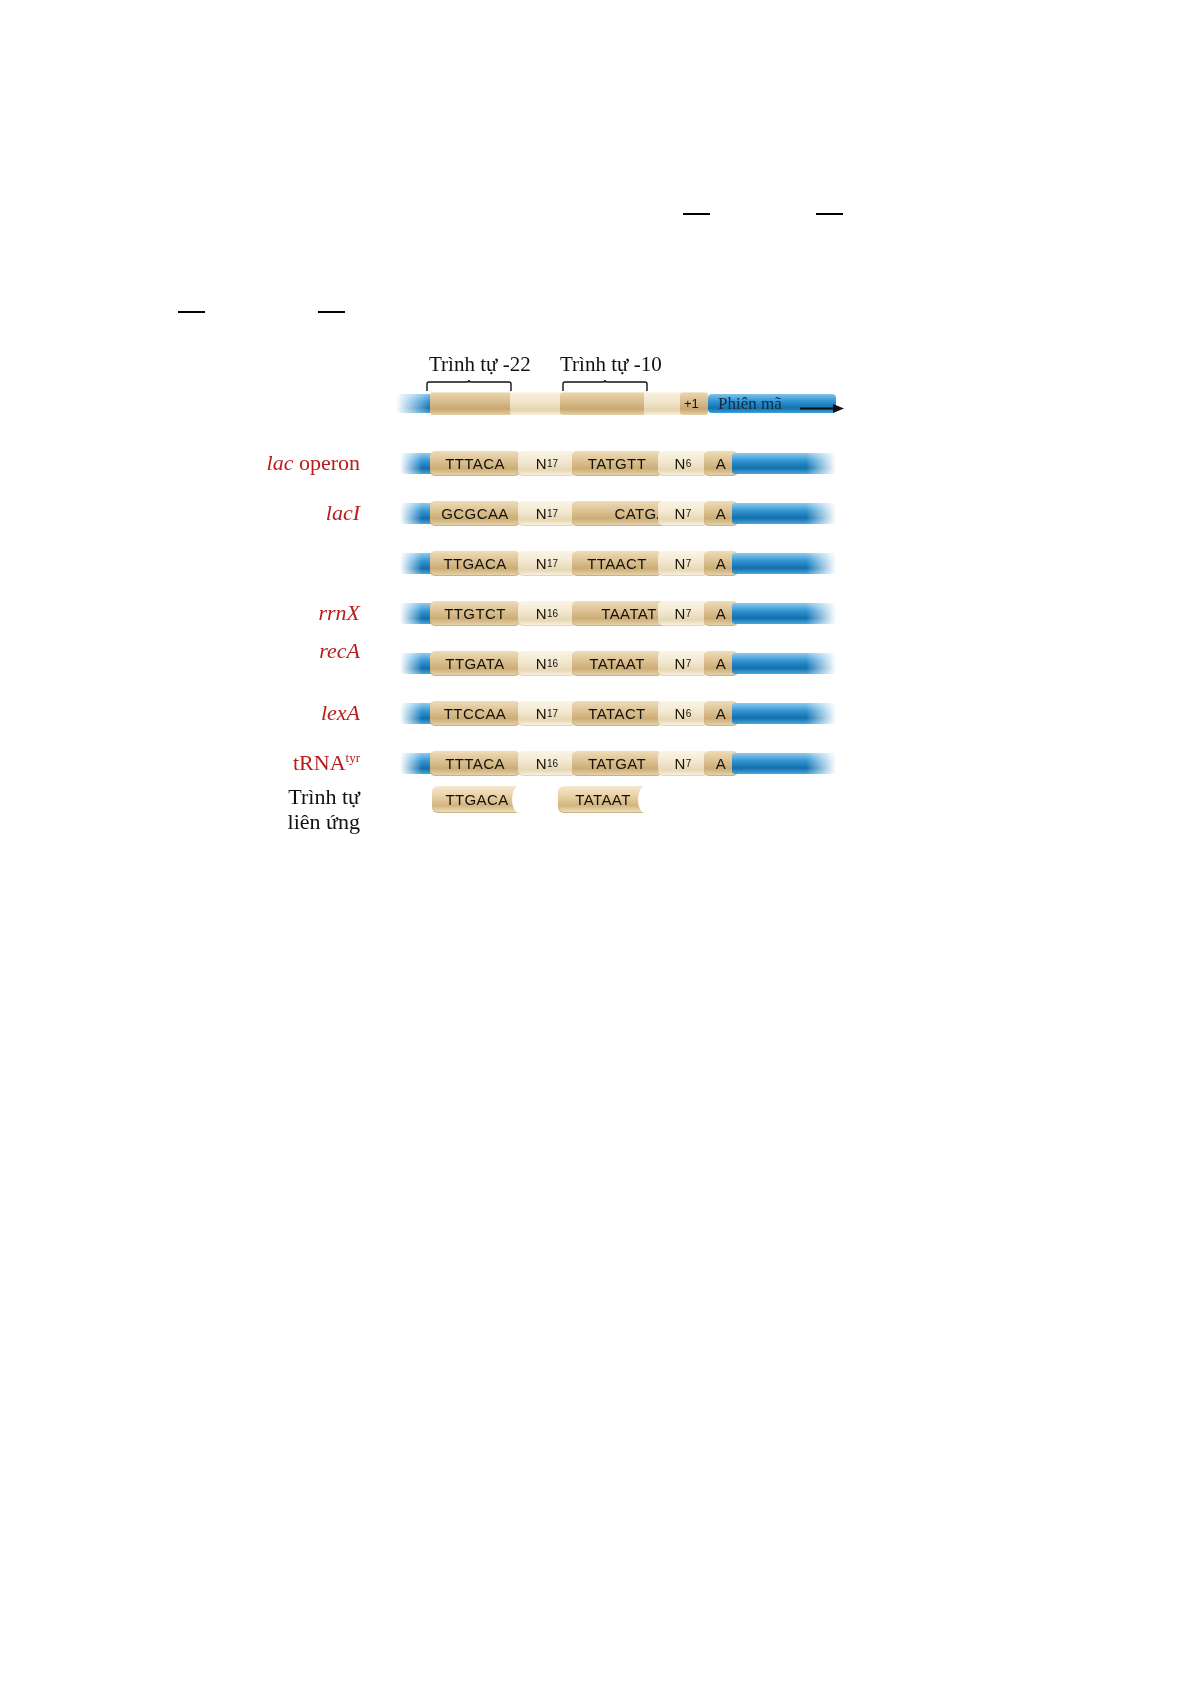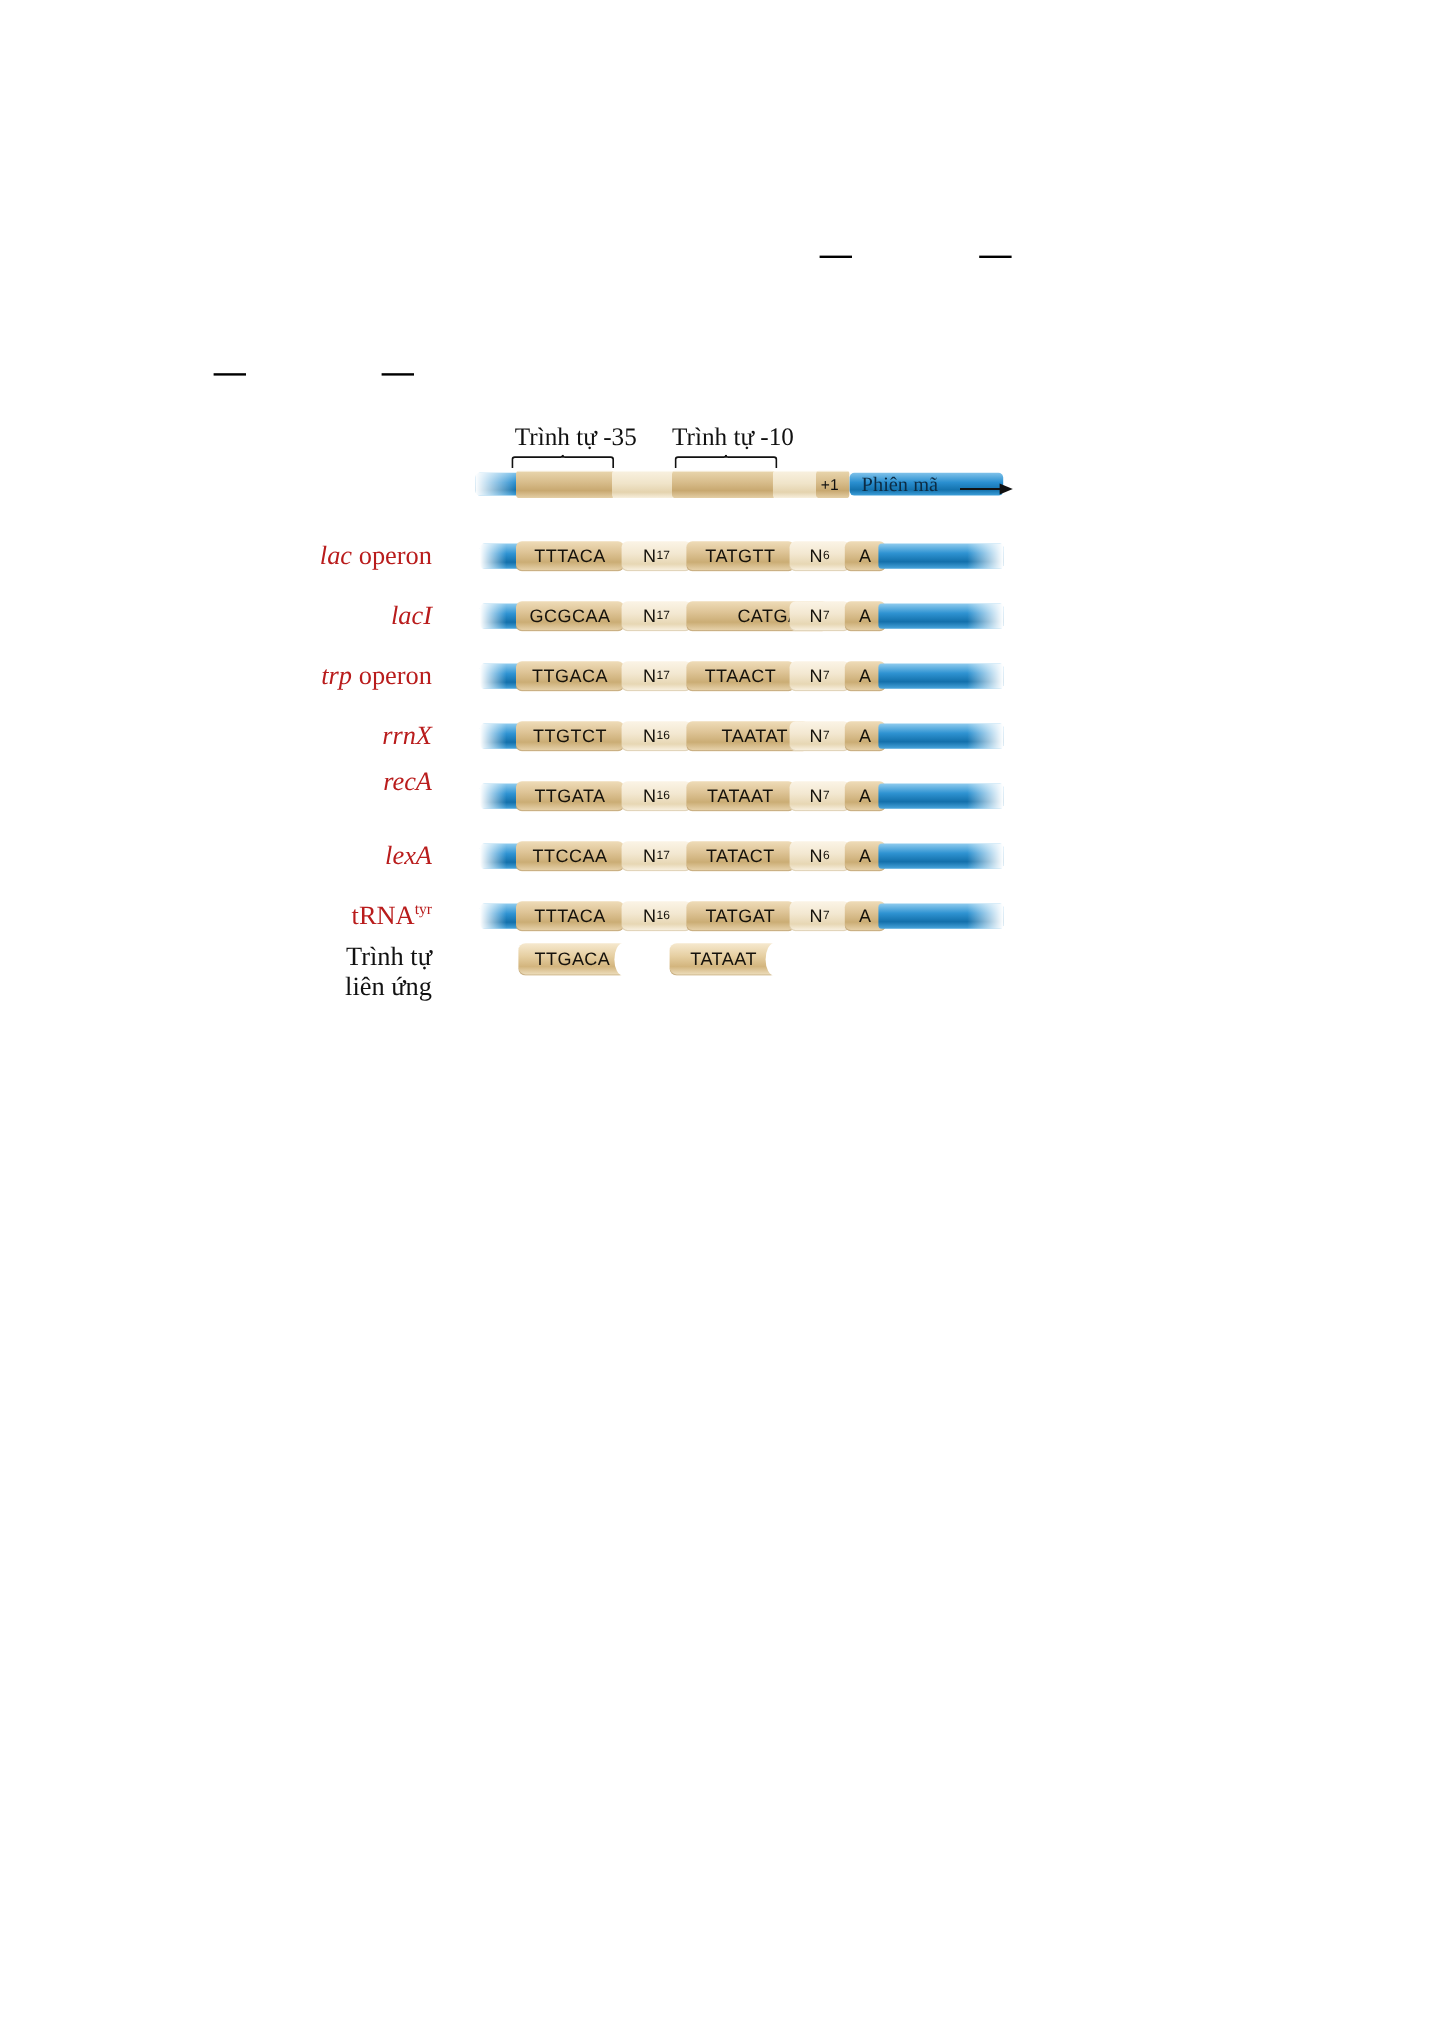--- a/index.html
+++ b/index.html
@@ -122,21 +122,21 @@
 
 <div class="page">
 
   <div class="dash" style="left:683px;top:213px;width:27px;"></div>
   <div class="dash" style="left:816px;top:213px;width:27px;"></div>
   <div class="dash" style="left:178px;top:311px;width:27px;"></div>
   <div class="dash" style="left:318px;top:311px;width:27px;"></div>
 
   <div id="figure">
 
-    <div class="brkLabel" style="left:429px;top:22px;">Trình tự -35</div>
+    <div class="brkLabel" style="left:429px;top:22px;">Trình tự -22</div>
 
     <div class="bracket" style="left:426px;top:48px;width:86px;height:12px;">
       <svg width="86" height="12" viewBox="0 0 86 12">
         <path d="M1,11 L1,4 Q1,2 3,2 L41,2 Q43,2 43,0 Q43,2 45,2 L83,2 Q85,2 85,4 L85,11" fill="none" stroke="#111" stroke-width="1.4"></path>
       </svg>
     </div>
 
     <div class="brkLabel" style="left:560px;top:22px;">Trình tự -10</div>
 
     <div class="bracket" style="left:562px;top:48px;width:86px;height:12px;">
@@ -204,21 +204,20 @@
             <div class="box light" style="left: 258px; width: 50px;">
               <span>N</span>
               <sub>7</sub>
             </div>
             <div class="box dark" style="left: 304px; width: 34px;">A</div>
             <div class="tail" style="left: 332px; width: 104px;"></div>
             <div class="tailfade"></div>
           </div>
         </div>
         <div class="row" style="top: 208px;">
-          <div class="rowLabel" style="top: 12px;"><i>trp</i><span> operon</span></div>
           <div class="strand">
             <div class="cap" style="left: 0px; width: 46px;"></div>
             <div class="capfade"></div>
             <div class="box dark" style="left: 30px; width: 90px;">TTGACA</div>
             <div class="box light" style="left: 118px; width: 58px;">
               <span>N</span>
               <sub>17</sub>
             </div>
             <div class="box dark" style="left: 172px; width: 90px;">TTAACT</div>
             <div class="box light" style="left: 258px; width: 50px;">

